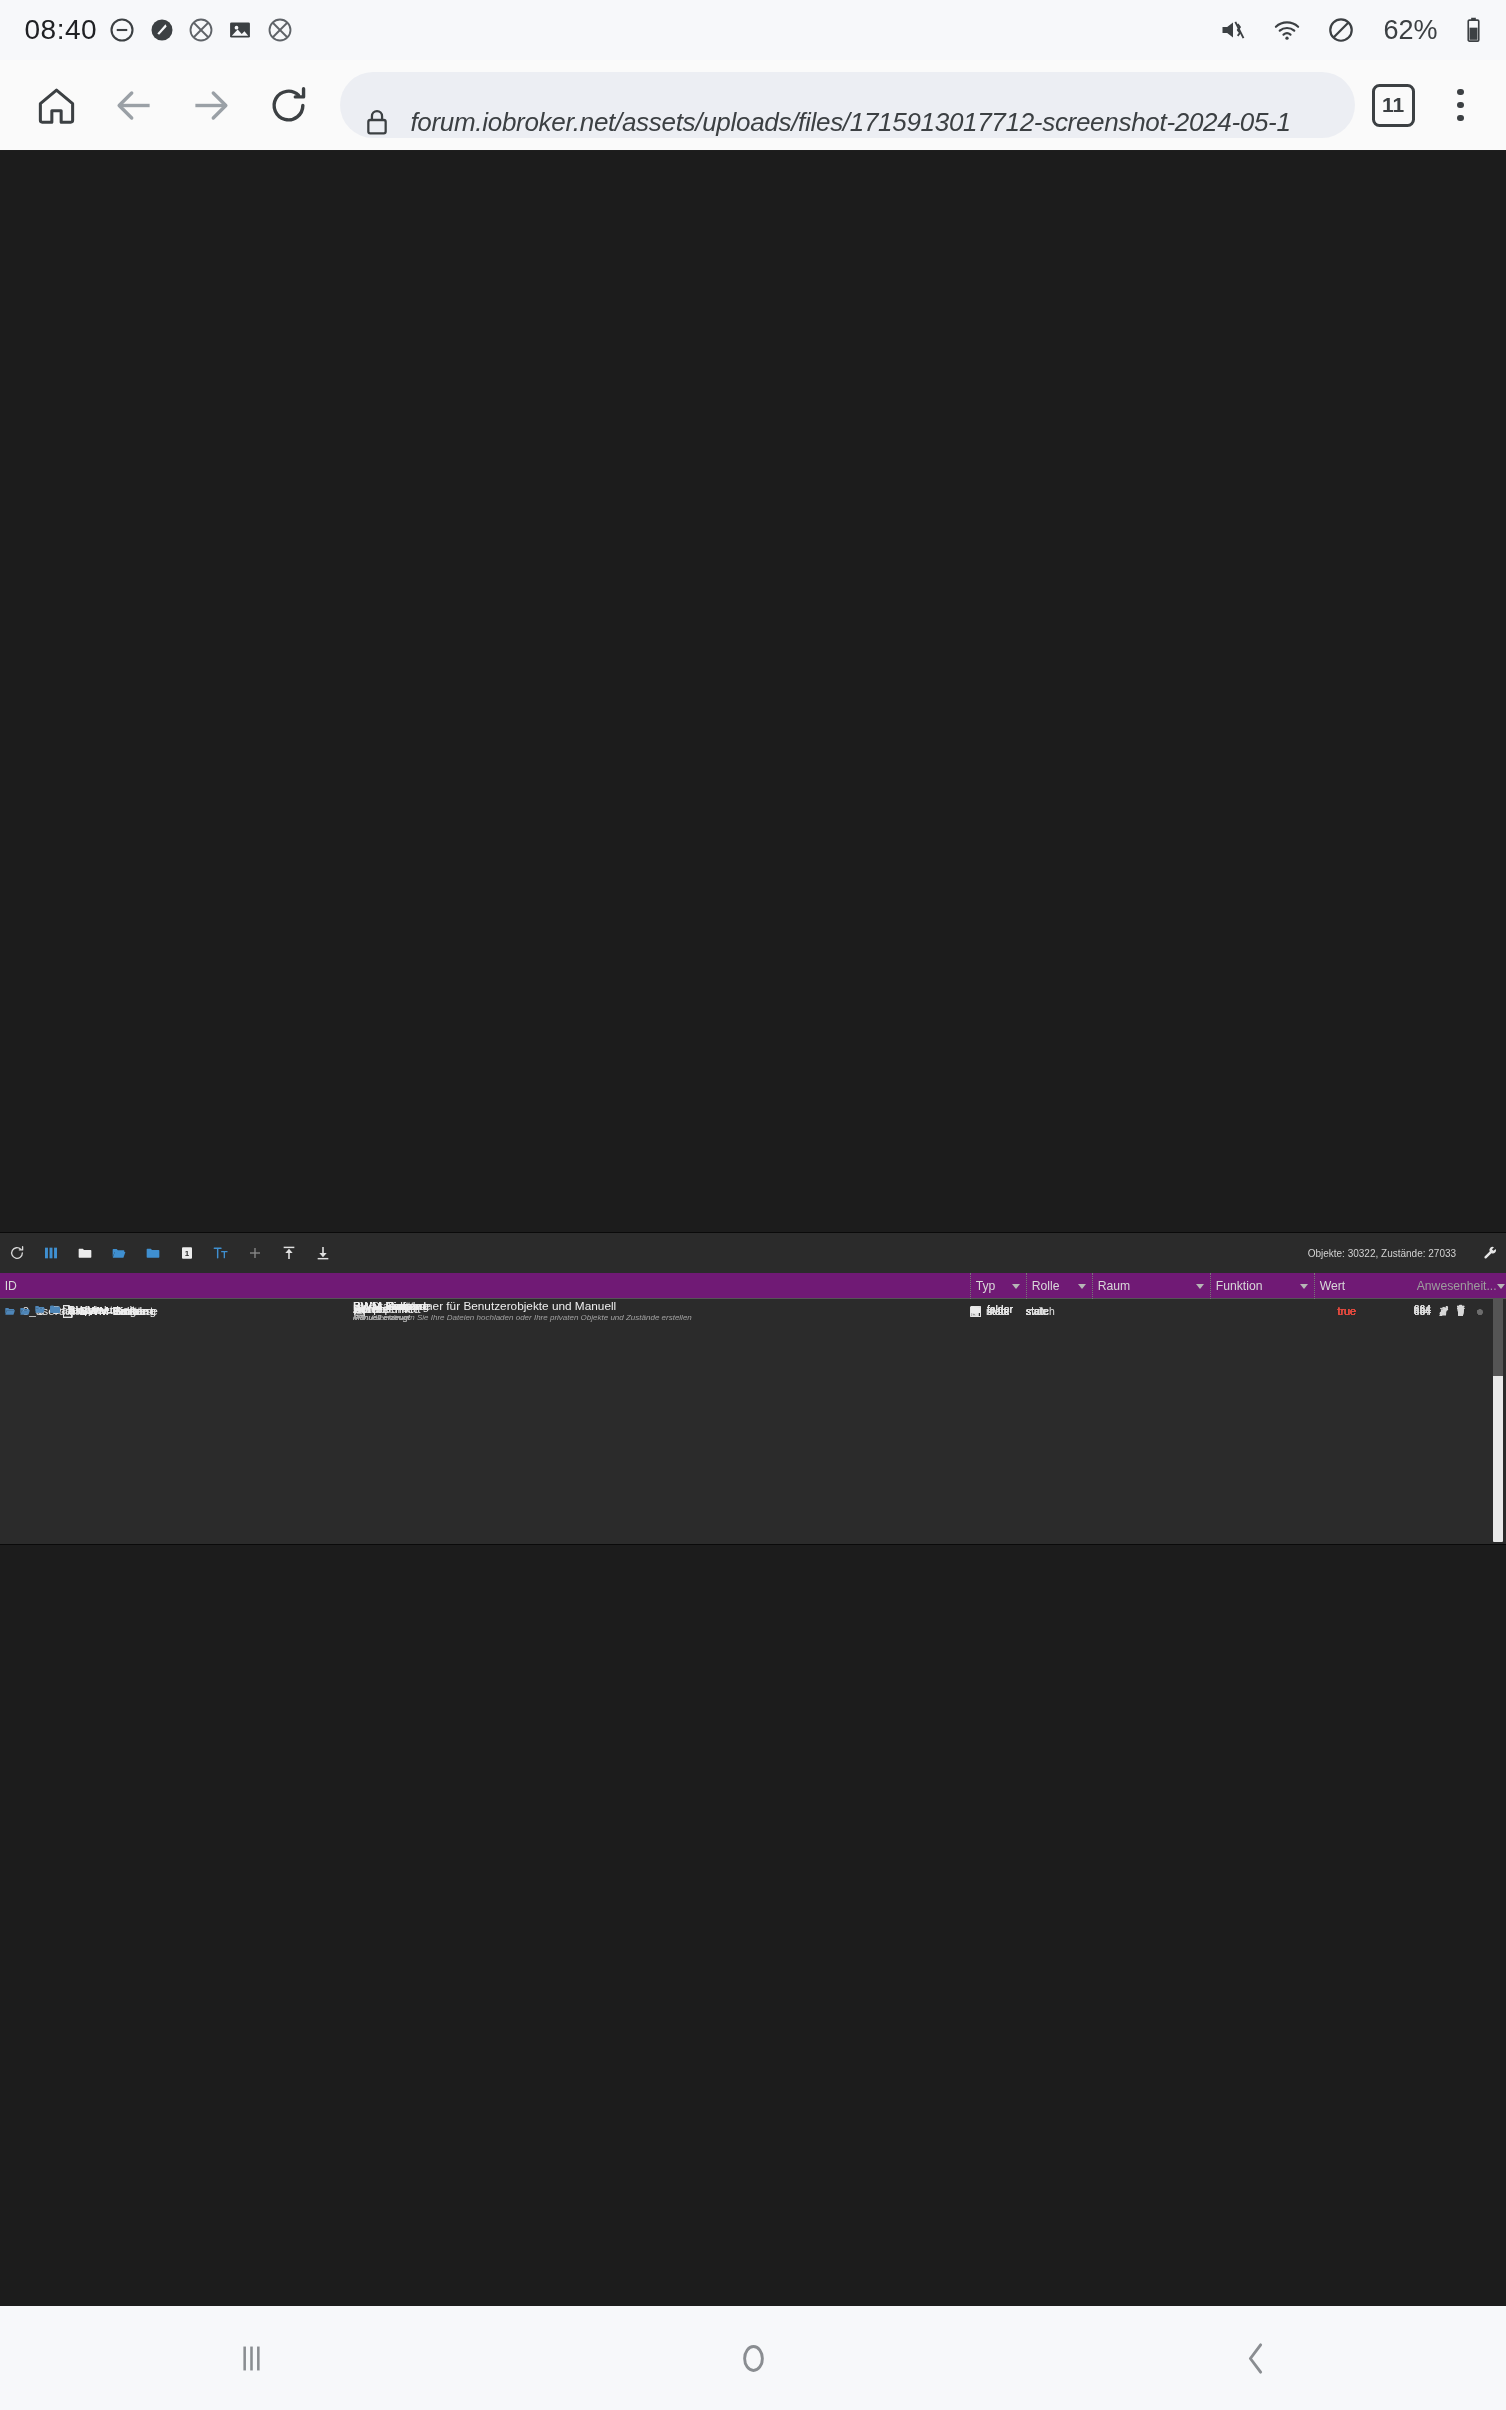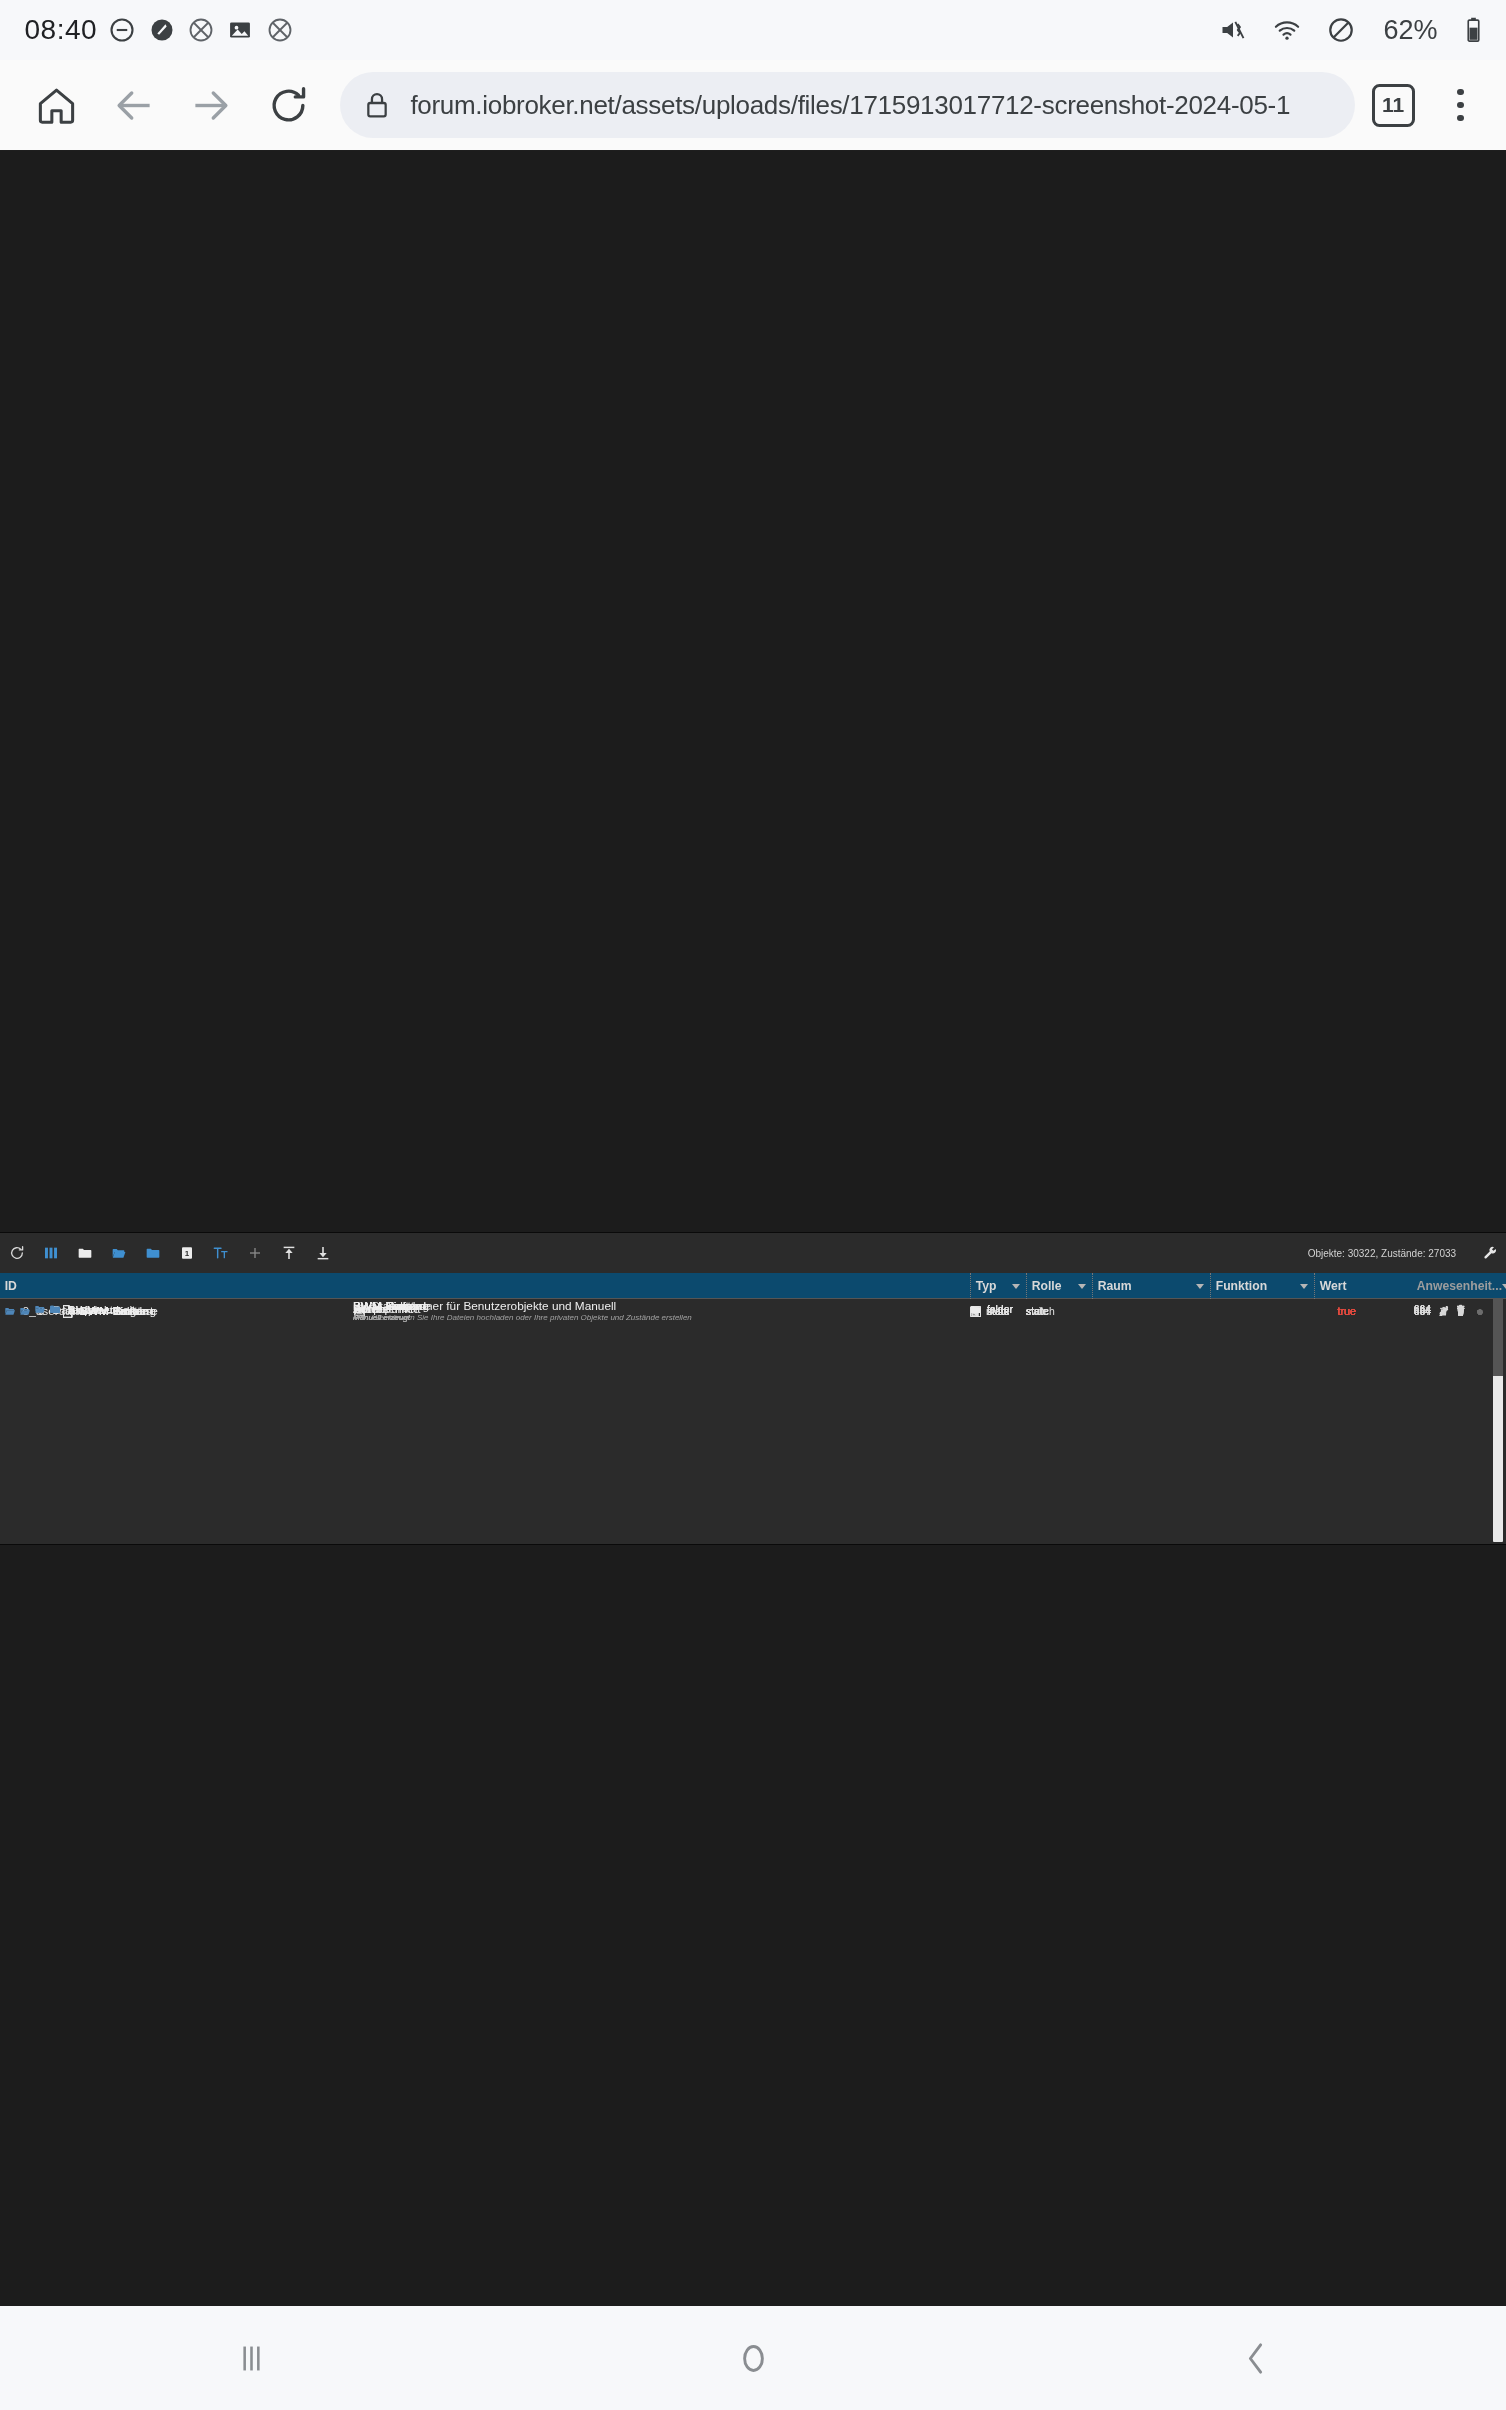--- a/index.html
+++ b/index.html
@@ -41,25 +41,26 @@
     width: 70px; height: 70px;
     display: flex; align-items: center; justify-content: center;
     border-radius: 50%;
     flex: 0 0 auto;
   }
   .omnibox {
     flex: 1 1 auto;
     height: 66px;
     background: #eceef3;
     border-radius: 34px;
-    display: flex; align-items: center;
+    display: flex; align-items: flex-end;
     padding: 0 21px;
     margin: 0 9.4px;
     overflow: hidden;
     min-width: 0;
+    font-style: italic;
   }
   .omnibox-url {
     font-size: 26px;
     color: #3c4043;
     white-space: nowrap;
     overflow: hidden;
     margin-left: 17px;
     letter-spacing: -0.3px;
   }
   .tab-count {
@@ -114,22 +115,21 @@
     font-size: 10px; color: #d2d2d2;
     white-space: nowrap;
     margin-right: 9.4px;
   }
 
   
   .iob-head {
     position: relative;
     height: 26px;
     border-bottom: 0.9px solid #555;
-    background: #0c4a6e;
-    font-weight: bold;
+    background: #701a75;
   }
   .hcell {
     position: absolute; top: 0; height: 26px;
     display: flex; align-items: center;
     font-size: 12.2px; color: #d8d8d8;
     padding-left: 4.7px;
     border-left: 0.9px dotted #777;
   }
   .hcell.nodiv { border-left: none; }
   .hcell .caret {

